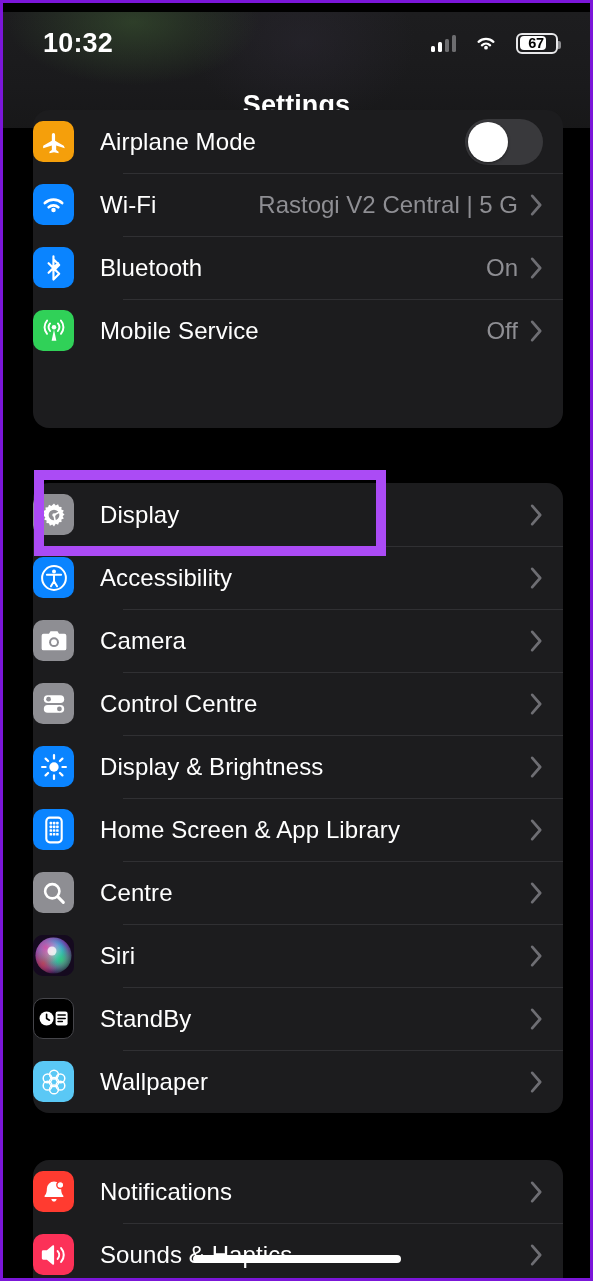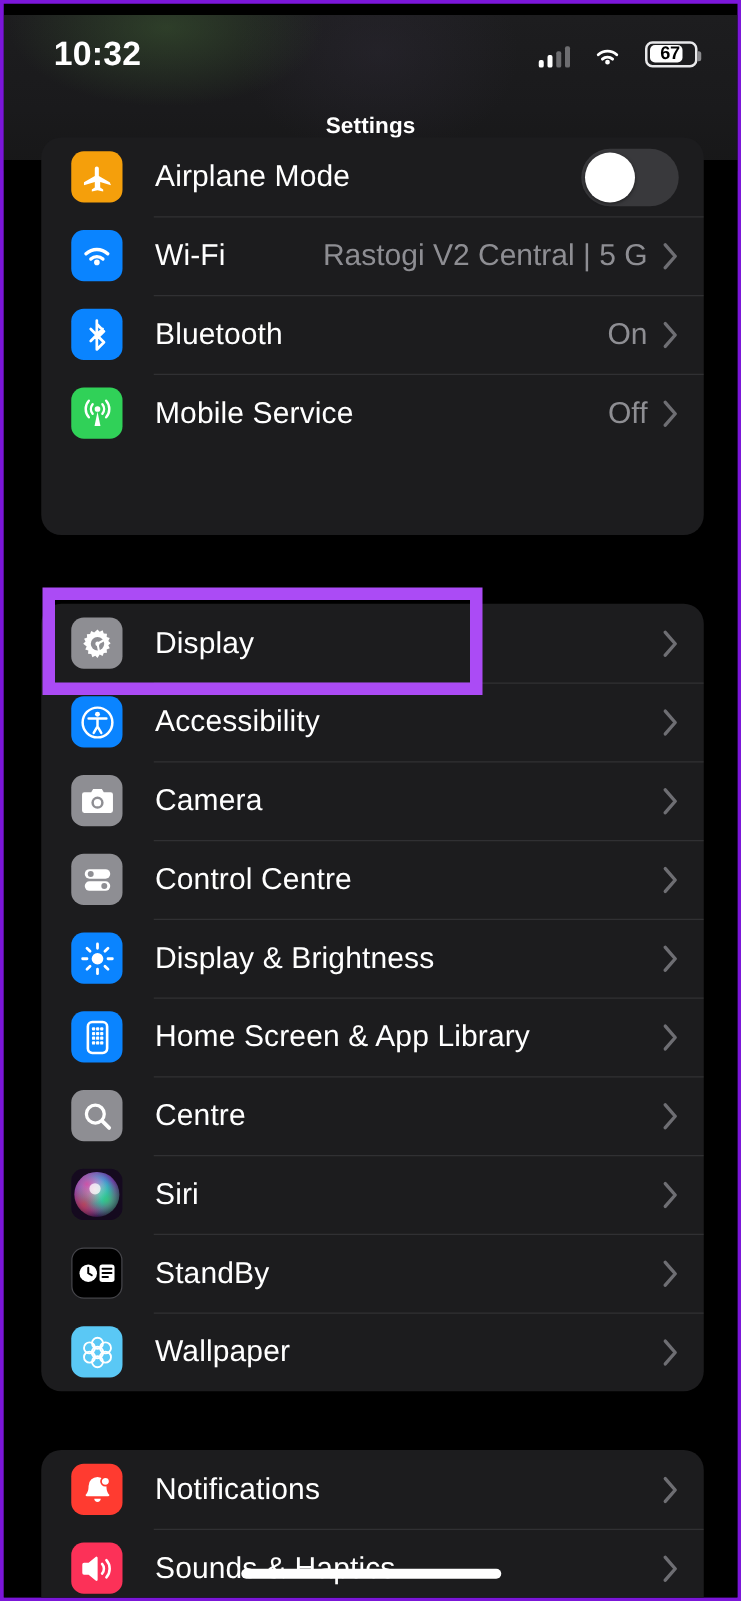--- a/index.html
+++ b/index.html
@@ -25,21 +25,21 @@
       linear-gradient(180deg,#1d1d1f 0%, #1a1a1c 60%, #171718 100%);
   }
   .statusbar {
     position:absolute; top:0; left:0; right:0; height:62px;
     display:flex; align-items:center; justify-content:space-between;
     padding:0 32px 0 40px;
   }
   .clock {
     color:#fff; font-size:27px; font-weight:600; letter-spacing:0.2px;
   }
-  .status-right { display:flex; align-items:flex-end; gap:18px; }
+  .status-right { display:flex; align-items:center; gap:18px; }
   .bars { display:flex; align-items:flex-end; gap:2.5px; height:17px; }
   .bars i { display:block; width:4.5px; border-radius:1.5px; background:#fff; }
   .bars i.dim { background:#6d6d70; }
   .bars i:nth-child(1){ height:6px; }
   .bars i:nth-child(2){ height:9.5px; }
   .bars i:nth-child(3){ height:13px; }
   .bars i:nth-child(4){ height:17px; }
   .wifi-icon { width:24px; height:18px; display:block; }
   .battery {
     position:relative; width:42px; height:21px;
@@ -56,32 +56,32 @@
     width:69%; border-radius:4px; background:#fff;
   }
   .battery .pct {
     position:relative; z-index:2; color:#000;
     font-size:14.5px; font-weight:700; letter-spacing:-0.2px;
     padding-right:2px;
   }
   .navtitle {
     position:absolute; left:0; right:0; top:78px;
     text-align:center; color:#fff;
-    font-size:18px; font-weight:700; letter-spacing:0.1px;
+    font-size:27px; font-weight:700; letter-spacing:0.1px;
   }
 
   
   .list { position:absolute; top:125px; left:0; right:0; bottom:0; background:#000; }
   .card {
     position:absolute; left:30px; right:27px;
     background:#1c1c1e; border-radius:16px; overflow:hidden;
   }
   .row {
     position:relative; display:flex; align-items:center;
-    height:63px; padding-left:24px; padding-right:20px;
+    height:63px; padding-right:20px;
   }
   .row + .row::before {
     content:""; position:absolute; left:90px; right:0; top:0;
     height:1px; background:#303033;
   }
   .icon {
     width:41px; height:41px; min-width:41px; border-radius:10px;
     display:flex; align-items:center; justify-content:center;
     margin-right:26px;
   }

